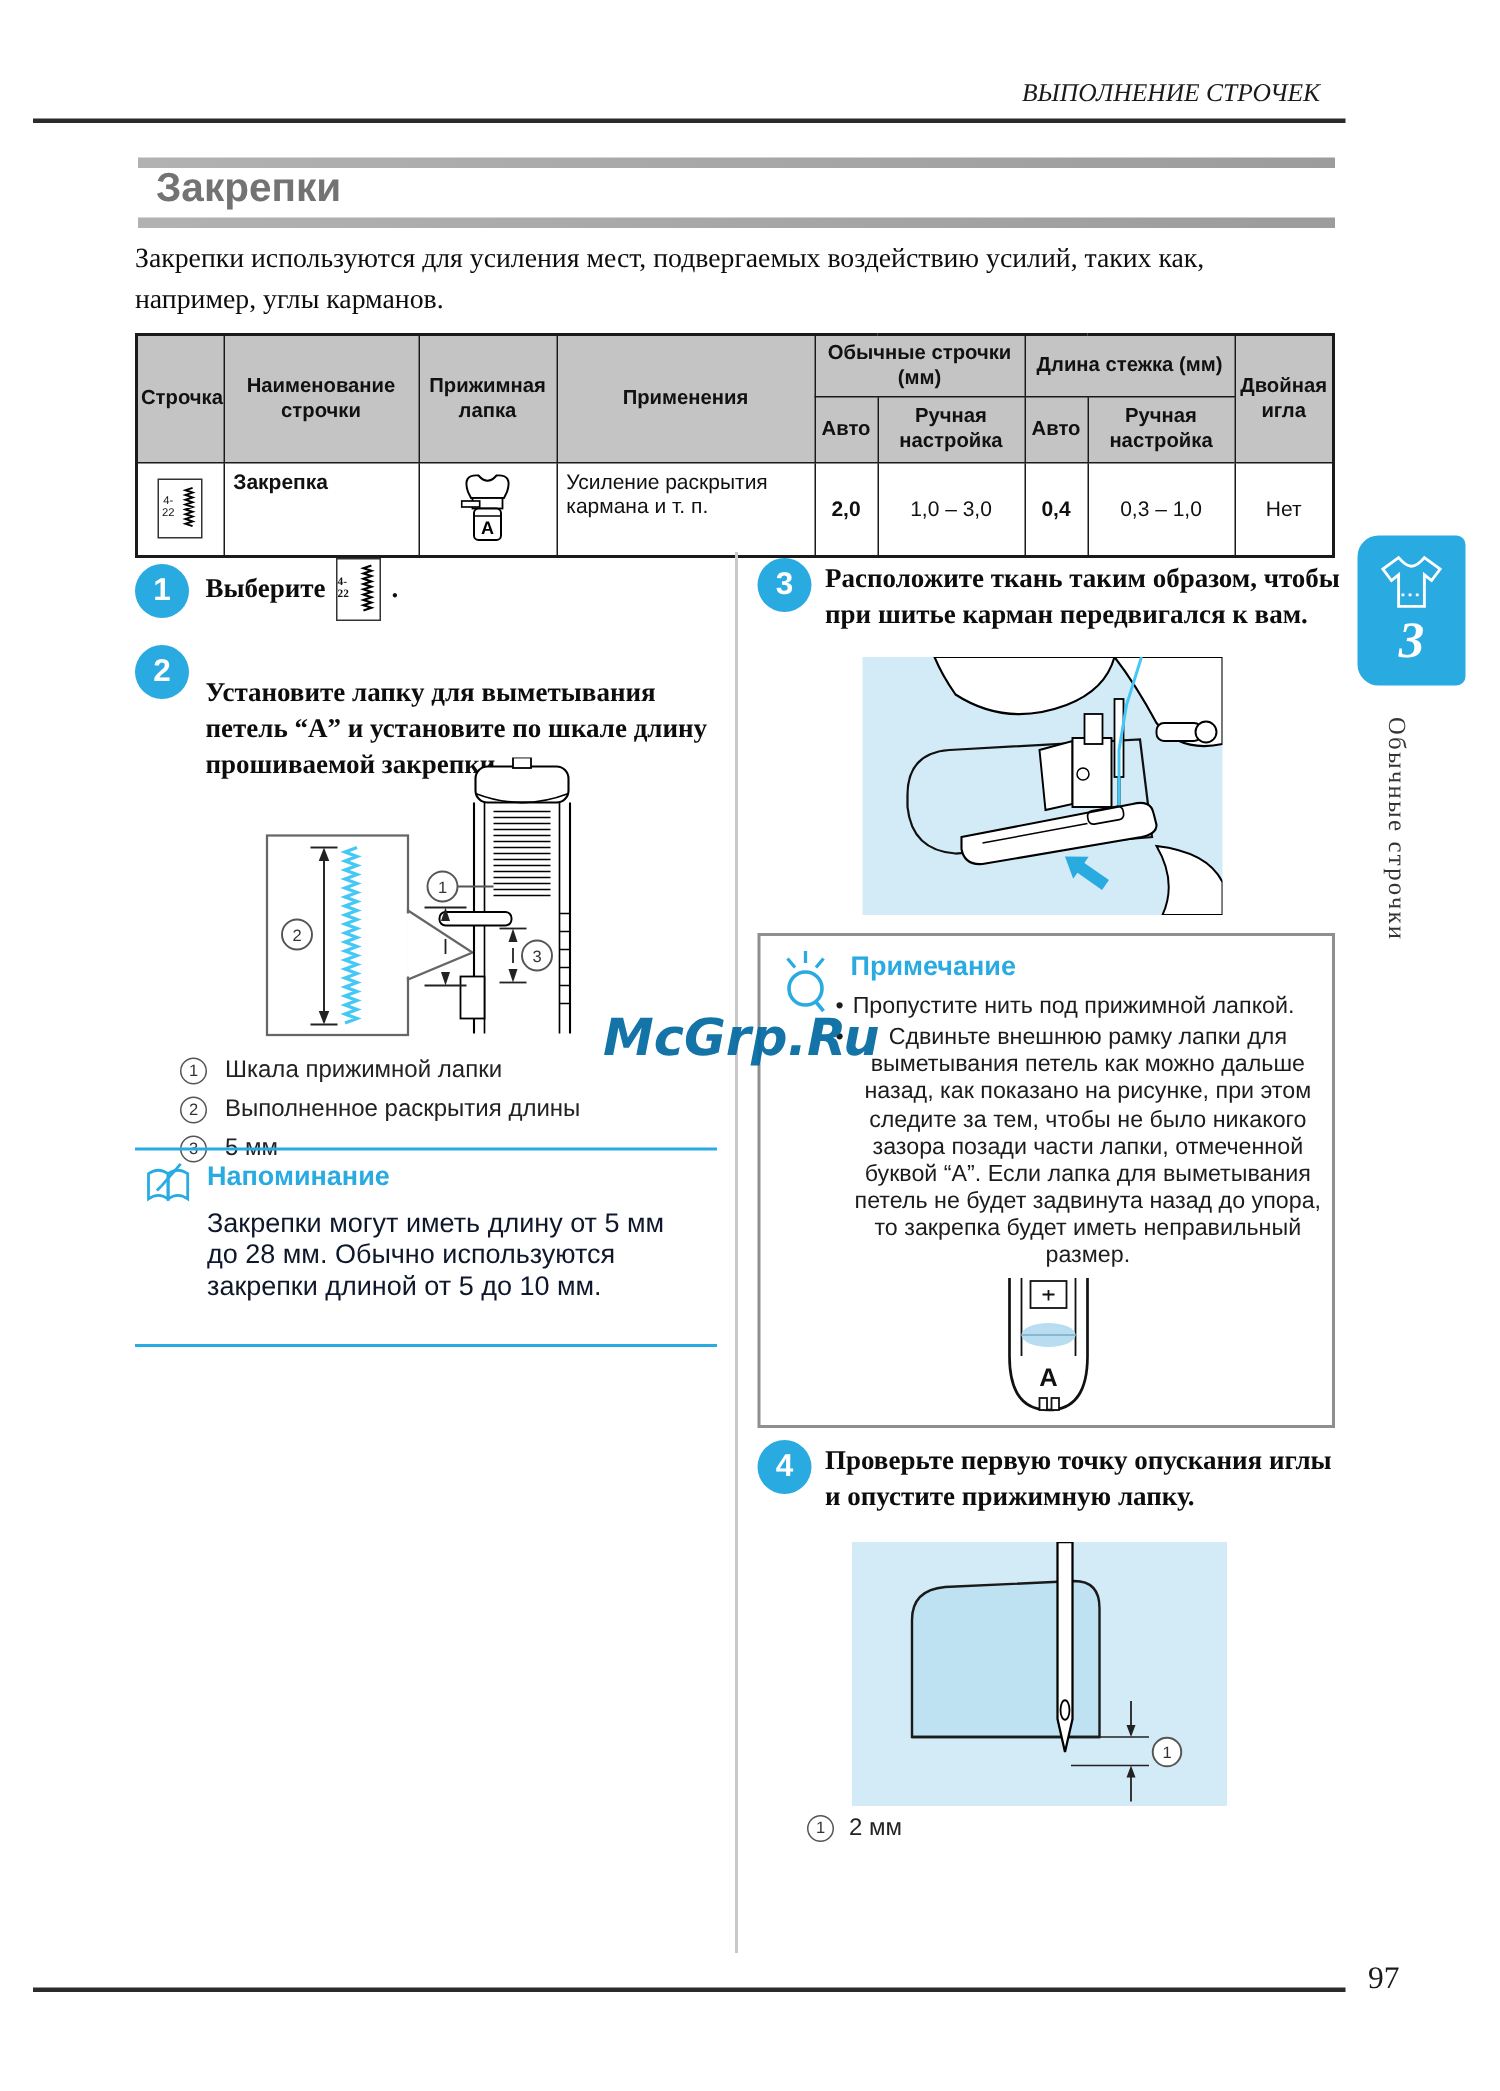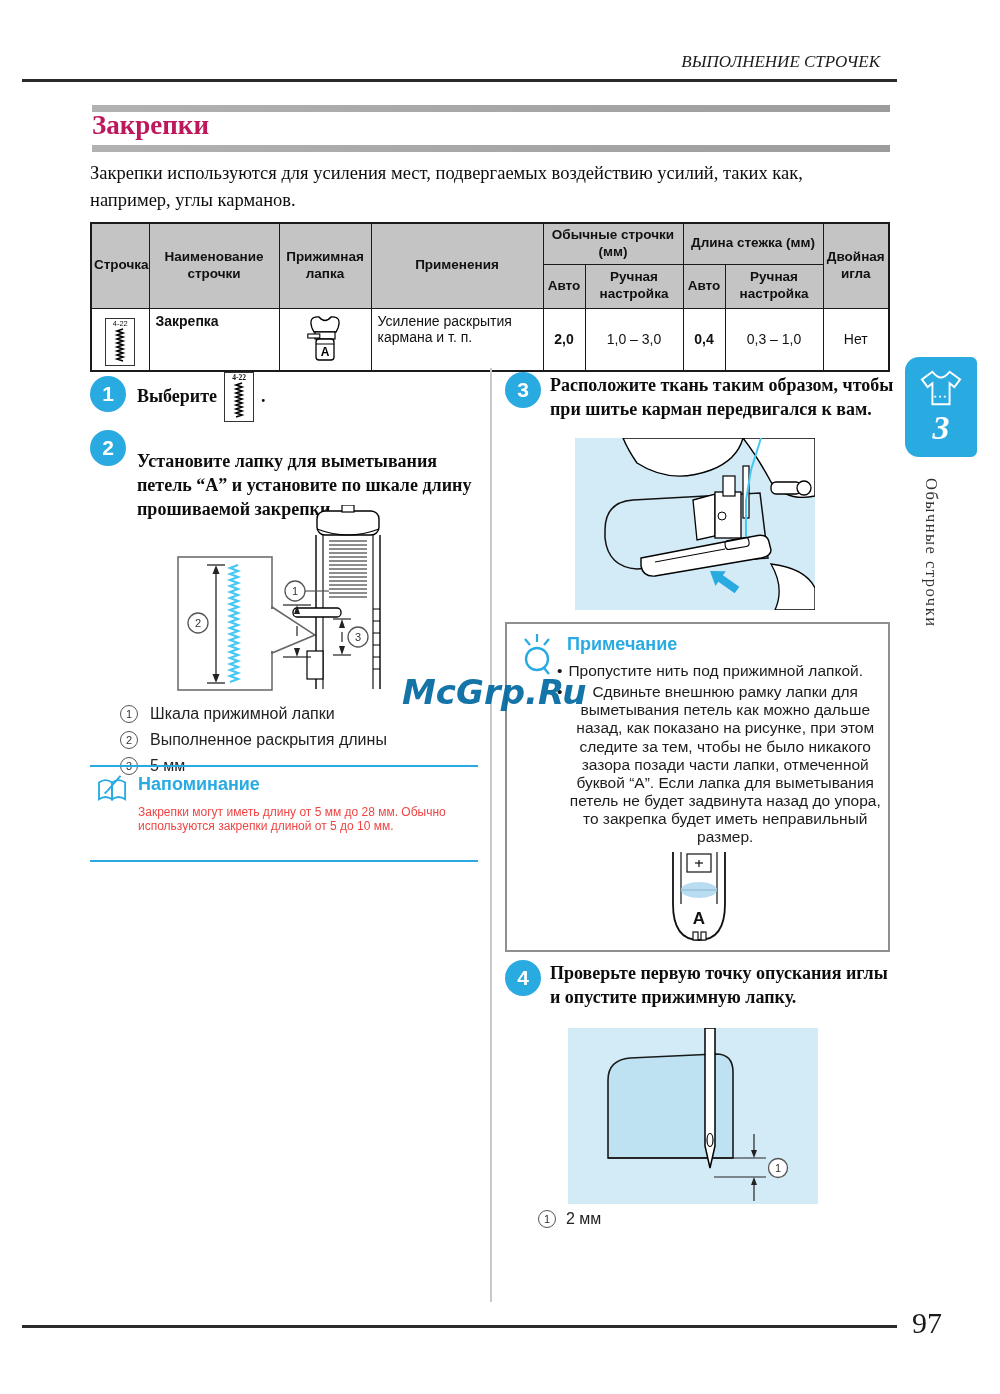--- a/index.html
+++ b/index.html
@@ -8,36 +8,36 @@
           font-family:"Liberation Sans", sans-serif; color:#111; }
 
   
   .running-head { position:absolute; top:52px; right:120px; font-family:"Liberation Serif",serif;
                   font-style:italic; font-weight:normal; font-size:17px; color:#1a1a1a; }
   .head-rule { position:absolute; left:22px; top:79px; width:875px; height:3px; background:#2b2b2b; }
 
   
   .title-bar { position:absolute; left:92px; width:798px; height:7px; background:linear-gradient(90deg,#b2b2b2,#9c9c9c); }
   .bar-top { top:105px; } .bar-bottom { top:145px; }
-  .page-title { position:absolute; left:92px; top:110px; font-family:Liberation Serif, serif;
-                font-weight:bold; font-size:27px; color:#be185d; }
+  .page-title { position:absolute; left:104px; top:110px; font-family:Liberation Sans, sans-serif;
+                font-weight:bold; font-size:27px; color:#737373; }
   .intro { position:absolute; left:90px; top:160px; width:730px; font-family:"Liberation Serif",serif;
            font-size:18.5px; line-height:1.45; color:#0d0d0d; }
 
   
   .spec-table { position:absolute; left:90px; top:222px; border-collapse:collapse; table-layout:fixed;
                 width:798px; border:2px solid #1a1a1a; }
   .spec-table th, .spec-table td { border:1px solid #1a1a1a; }
   .spec-table th { background:#c4c4c4; font-weight:bold; font-size:13.5px; text-align:center; padding:3px 2px; line-height:1.25; }
   .spec-table td { background:#fff; font-size:14px; padding:4px 6px; }
   td.c { text-align:center; vertical-align:middle; }
   td.top { vertical-align:top;margin-top:28px; }
   .cell-bold { font-weight:bold; font-size:14.5px; }
 
-  .stitch-box { display:inline-flex; flex-direction:column; align-items:center; border:1.3px solid #333;
+  .stitch-box { display:inline-flex; align-items:center; border:1.3px solid #333;
                 background:#fff; width:30px; padding:1px 0 3px; }
   .stitch-box .lbl { font-size:7.5px; letter-spacing:0; color:#111; line-height:1.1; }
 
   
   .col-divider { position:absolute; left:490px; top:368px; width:2px; height:934px; background:#c9c9c9; }
 
   
   .step-circle { position:absolute; width:36px; height:36px; border-radius:50%; background:#29abe2;
                  color:#fff; font-weight:bold; font-size:21px; display:flex; align-items:center; justify-content:center; }
   .step-text { position:absolute; font-family:"Liberation Serif",serif; font-weight:bold;
@@ -47,21 +47,21 @@
   
   .legend { position:absolute; left:120px; top:701px; }
   .legend-row { display:flex; align-items:center; gap:12px; height:26px; font-size:16px; color:#222; }
   .circ { display:inline-flex; width:18px; height:18px; border:1.3px solid #555; border-radius:50%;
           align-items:center; justify-content:center; font-size:11px; color:#333; flex:0 0 18px; }
 
   
   .reminder { position:absolute; left:90px; top:765px; width:388px; border-top:2px solid #29abe2;
               border-bottom:2px solid #29abe2; padding:8px 0 27px 0; }
   .reminder-title { position:absolute; left:48px; top:7px; color:#29abe2; font-weight:bold; font-size:18px; }
-  .reminder-body { margin:30px 0 0 48px; width:320px; font-size:12px; line-height:1.18; color:#ef4444; }
+  .reminder-body { margin:30px 0 0 48px; width:320px; font-size:18px; line-height:1.18; color:#0f172a; }
 
   
   .note-box { position:absolute; left:505px; top:622px; width:385px; height:330px; border:2px solid #8f8f8f; background:#fff;text-align:center; }
   .note-title { position:absolute; left:60px; top:10px; color:#29abe2; font-weight:bold; font-size:18px; }
   .note-bullets { position:absolute; left:50px; top:38px; width:325px; }
   .bullet-row { display:flex; gap:6px; font-size:15.5px; line-height:1.17; color:#1c1c1c; margin-bottom:3px; }
   .bullet-dot { flex:0 0 auto; font-size:15.5px; line-height:1.17; }
 
   
   .illus { position:absolute; background:#d2ebf7; }
@@ -74,21 +74,21 @@
                  font-size:34px; color:#fff; line-height:1; margin-top:2px; }
   .v-label { position:absolute; left:921px; top:478px; writing-mode:vertical-rl; font-family:"Liberation Serif",serif;
              font-size:16.5px; letter-spacing:1.5px; color:#333; }
 
   
   .watermark { position:absolute; left:402px; top:672px; font-family:"DejaVu Sans",sans-serif;
                font-style:italic; font-weight:bold; font-size:34px; color:#0369a1; opacity:.93; z-index:30; }
 
   
   .foot-rule { position:absolute; left:22px; top:1325px; width:875px; height:3px; background:#2b2b2b; }
-  .page-num { position:absolute; left:912px; top:1306px; font-family:"Liberation Serif",serif; font-size:30px; color:#1a1a1a; }
+  .page-num { position:absolute; left:912px; top:1306px; font-family:"Liberation Serif",serif; font-size:21px; color:#1a1a1a; }
 
   svg text { font-family:"Liberation Sans", sans-serif; }
 </style>
 </head>
 <body>
 
 <div class="page">
 
   <div class="running-head">ВЫПОЛНЕНИЕ СТРОЧЕК</div>
   <div class="head-rule"></div>

